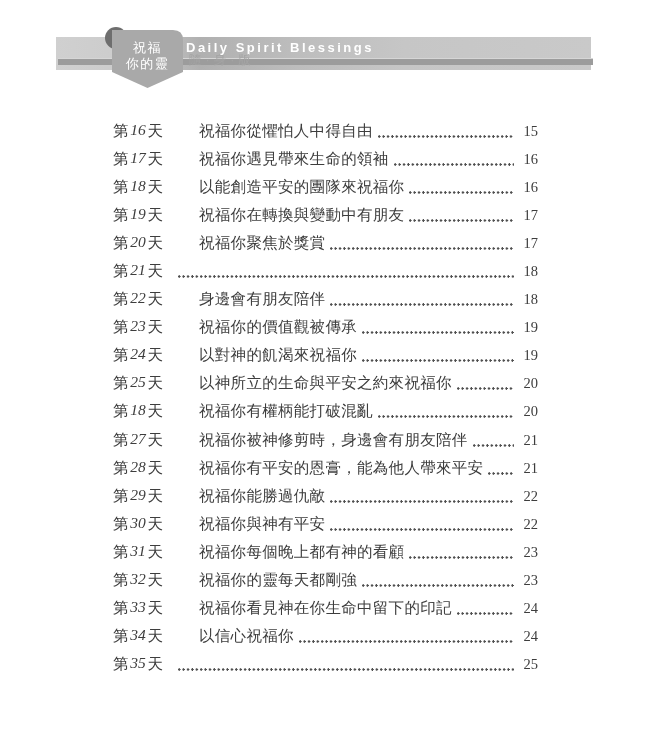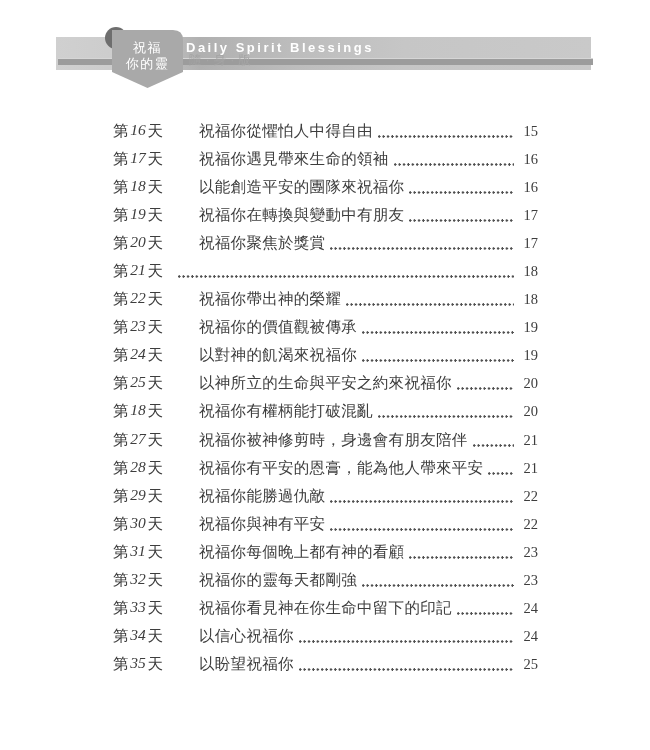--- a/index.html
+++ b/index.html
@@ -177,21 +177,21 @@
       <span class="leader"></span>
       <span class="page-num">18</span>
     </div>
 
     <div class="row">
       <span class="day">
           <span>第</span>
           <span class="num">22</span>
           <span>天</span>
         </span>
-      <span class="title">祝福你帶出神的榮耀</span>
+      <span class="title">身邊會有朋友陪伴</span>
       <span class="leader"></span>
       <span class="page-num">18</span>
     </div>
 
     <div class="row">
       <span class="day">
           <span>第</span>
           <span class="num">23</span>
           <span>天</span>
         </span>
@@ -320,19 +320,18 @@
       <span class="leader"></span>
       <span class="page-num">24</span>
     </div>
 
     <div class="row">
       <span class="day">
           <span>第</span>
           <span class="num">35</span>
           <span>天</span>
         </span>
-      <span class="title">以盼望祝福你</span>
       <span class="leader"></span>
       <span class="page-num">25</span>
     </div>
   </main>
 
 </div>
 
 </body></html>

